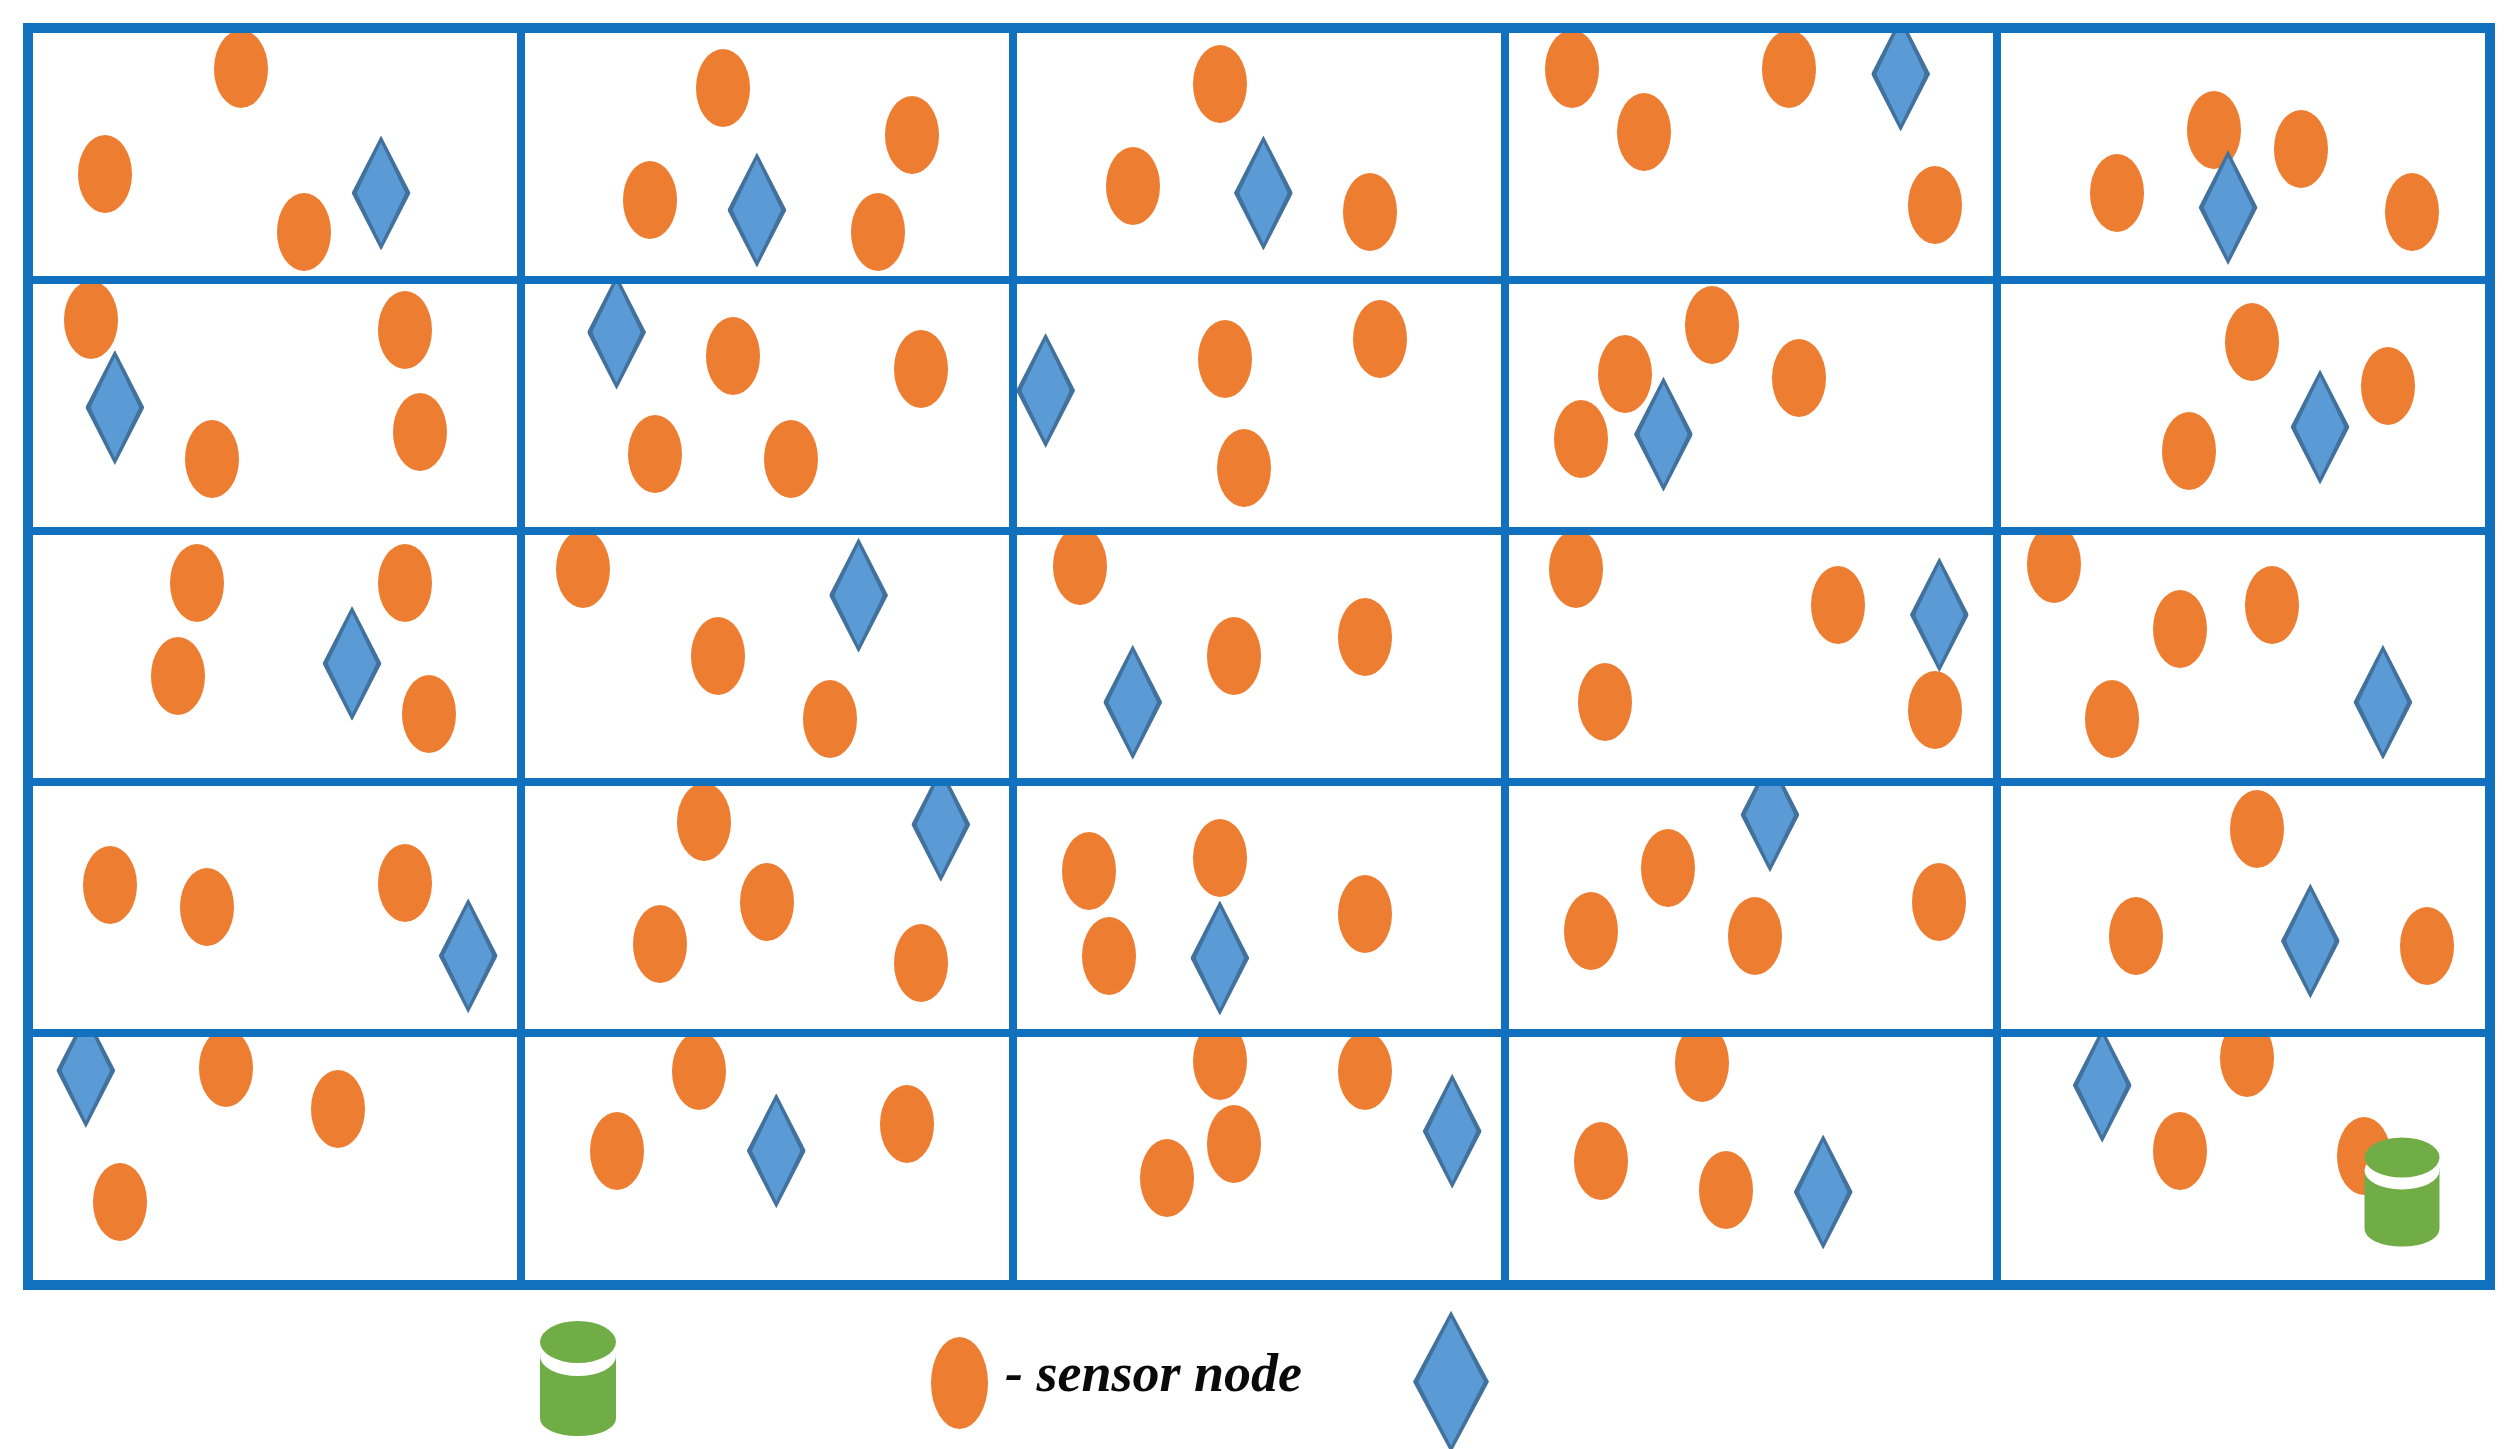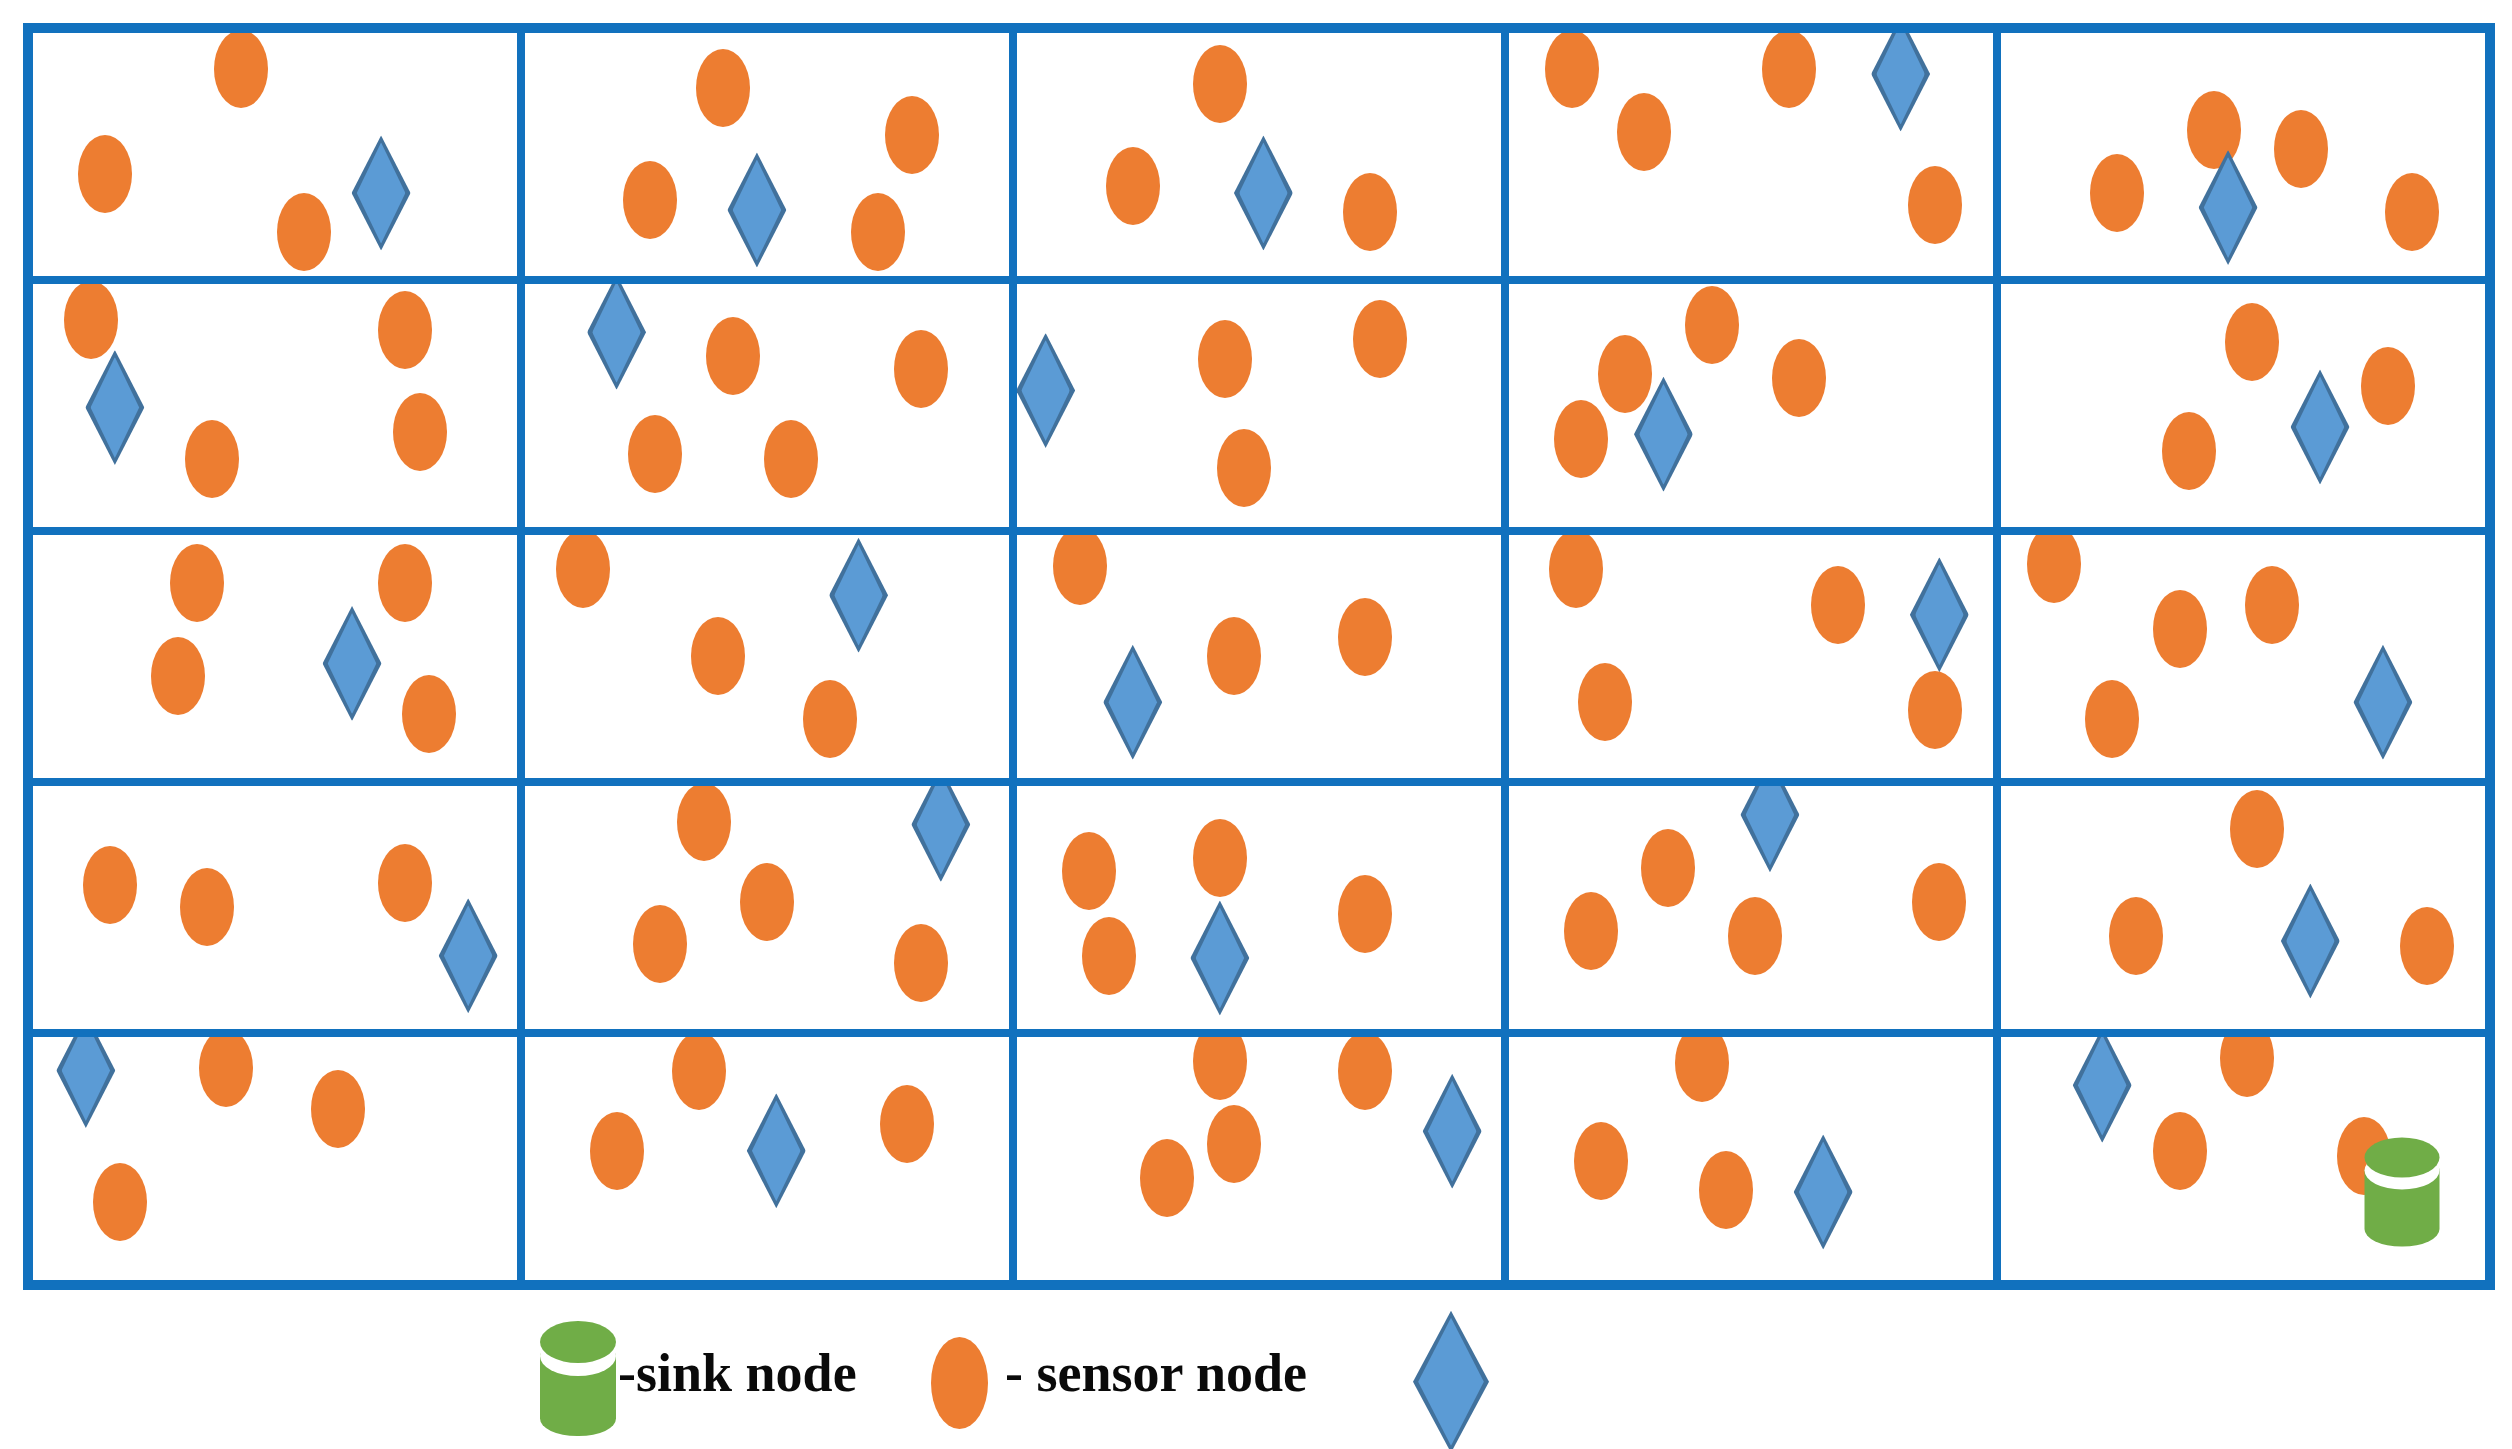--- a/index.html
+++ b/index.html
@@ -56,21 +56,21 @@
   .legend .icon{position:absolute;transform:none;}
   .legend .sensor.lg{width:57px;height:92px;left:931px;top:28px;}
   .legend .ch.lg{width:76px;height:142px;left:1413px;top:1.7px;}
   .legend .sink.lg{width:76px;height:115px;left:540px;top:12px;}
   .legend .sink.lg .cyl-body{top:28px;}
   .legend .sink.lg .cyl-gap{top:14.8px;height:40px;}
   .legend .sink.lg .cyl-top{height:42px;}
   .legend-label{position:absolute;top:31px;font-weight:700;font-size:54px;line-height:66px;
     color:var(--text);white-space:nowrap;letter-spacing:0px;}
   #legend-label-sink{left:618px;}
-  #legend-label-sensor{left:1005px;}
+  #legend-label-sensor{left:1005px;font-style:italic;}
   #legend-label-ch{left:1495px;}
 </style>
 </head>
 <body>
 
 <div class="net-grid" id="net-grid">
     <div class="cell">
       <div class="node sensor" style="left: 43%; top: 15%;"></div>
       <div class="node sensor" style="left: 15%; top: 58%;"></div>
       <div class="node sensor" style="left: 56%; top: 82%;"></div>
@@ -239,20 +239,19 @@
       </div>
     </div>
   </div>
 
 <div class="legend">
   <div class="node sink lg icon">
     <span class="cyl-body"></span>
     <span class="cyl-gap"></span>
     <span class="cyl-top"></span>
   </div>
-  <span class="legend-label" id="legend-label-sink">-sink node</span>
 
   <div class="node sensor lg icon"></div>
   <span class="legend-label" id="legend-label-sensor">-  sensor node</span>
 
   <div class="node ch lg icon"></div>
 </div>
 
 
 </body></html>

